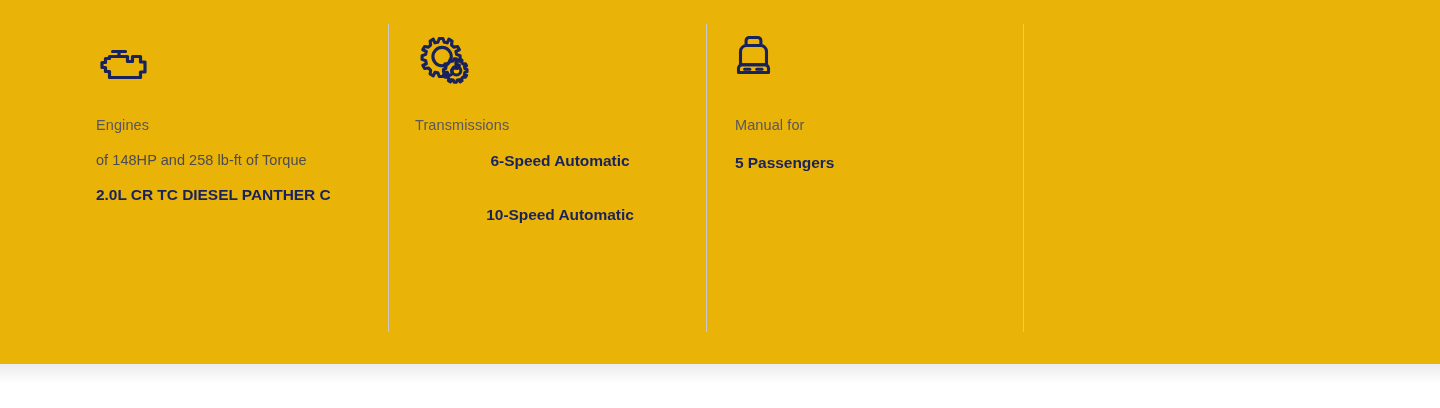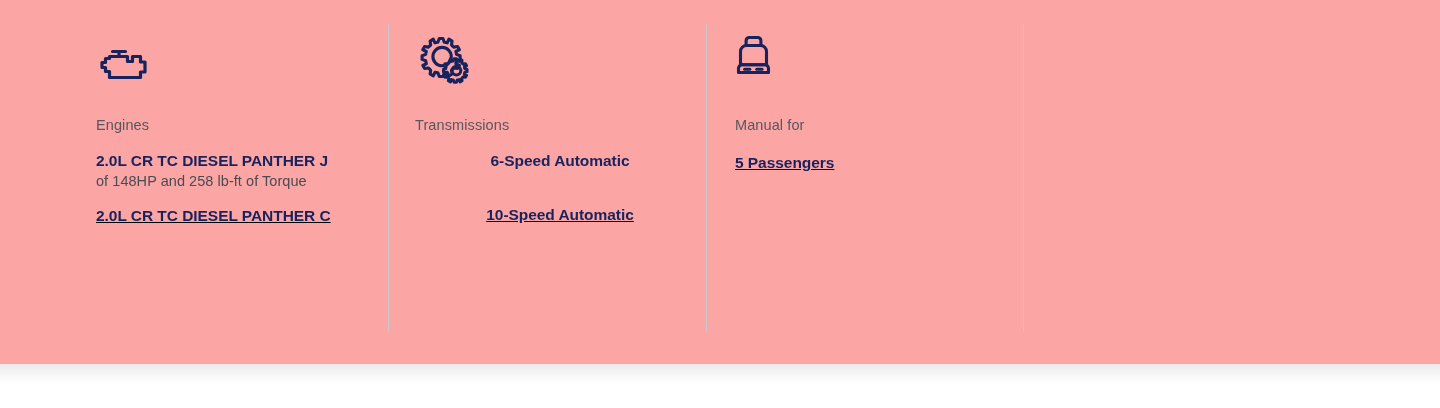--- a/index.html
+++ b/index.html
@@ -15,21 +15,21 @@
     overflow: hidden;
     position: relative;
   }
 
   .specs-panel {
     position: absolute;
     left: 0;
     top: 0;
     width: 1440px;
     height: 364px;
-    background: #fca5a5;
+    background: #eab308;
   }
 
   
   .spec-col {
     position: absolute;
     top: 24px;
     height: 308px;
     box-sizing: border-box;
   }
   .col-engines      { left: 96px;  width: 292px; }
@@ -74,21 +74,21 @@
   
   .spec-items {
     position: absolute;
     top: 126px;
     left: 0;
     right: 0;
   }
   .spec-item {
     margin-bottom: 14px;
   }
-  .spec-item:last-child { margin-bottom: 0; text-decoration: underline; }
+  .spec-item:last-child { margin-bottom: 0; }
 
   .spec-item-title {
     font-size: 15.5px;
     font-weight: bold;
     color: #18225c;
     line-height: 21px;
     letter-spacing: -0.05px;
     white-space: nowrap;
   }
   .spec-item-sub {
@@ -127,21 +127,20 @@
       <svg width="56" height="52" viewBox="0 0 56 52" fill="none" xmlns="http://www.w3.org/2000/svg">
         <path d="M16.5 17.5 H29.5 M23 17.5 V22.5
                  M13.5 22.5 H31.5 V27.5 H36.5 V22.5 H44.5 V28 H49 V38 H44.5 V43.5 H13.5 V37.5 H9.5 V33.5 H6 V28.5 H9.5 V24.5 H13.5 Z" stroke="#18225C" stroke-width="3.2" stroke-linejoin="round" stroke-linecap="round" fill="none"></path>
       </svg>
     </div>
 
     <div class="spec-label">Engines</div>
 
     <div class="spec-items">
       <div class="spec-item">
-        <div class="spec-item-title">2.0L CR TC DIESEL PANTHER J</div>
         <div class="spec-item-sub">of 148HP and 258 lb-ft of Torque</div>
       </div>
       <div class="spec-item">
         <div class="spec-item-title">2.0L CR TC DIESEL PANTHER C</div>
       </div>
     </div>
   </div>
 
   <div class="spec-col col-transmissions">
 

